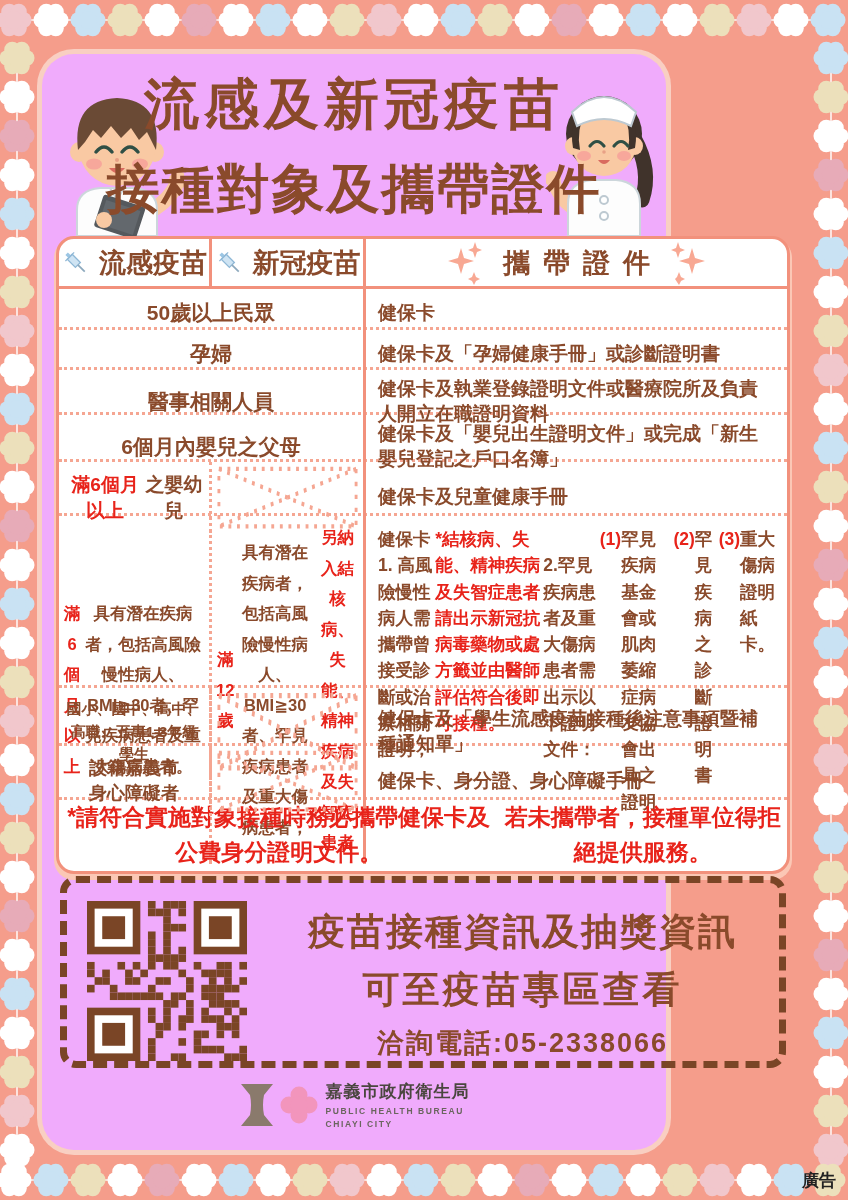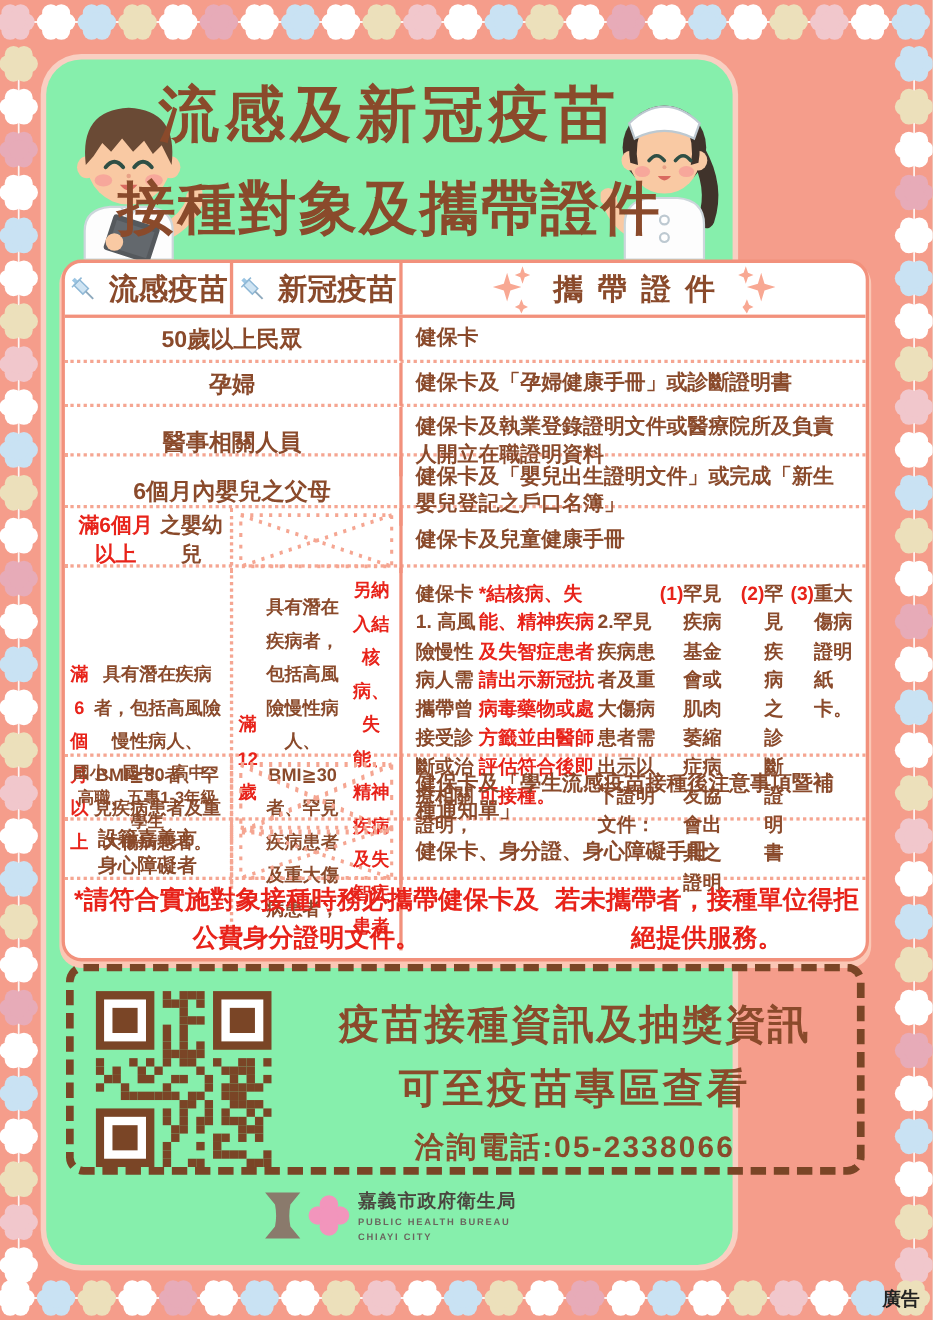--- a/index.html
+++ b/index.html
@@ -4,40 +4,40 @@
 <style>
   :root{
     --bg:#f59d8b; --brown:#8a4a2b; --red:#e8231a;
     --tb:#f2917c; --td:#f5a692; --qr:#7a4526;
     --skin:#f9c9a3; --cheek:#f7a79b;
   }
   *{box-sizing:border-box;margin:0;padding:0}
   body{font-family:"Liberation Sans","DejaVu Sans",sans-serif}
   .page{position:relative;width:848px;height:1200px;background:var(--bg);overflow:hidden}
   #garland{position:absolute;left:0;top:0;width:848px;height:1200px}
-  .card{position:absolute;left:42px;top:54px;width:624px;height:1096px;background:#86efac;
+  .card{position:absolute;left:42px;top:54px;width:624px;height:1096px;background:#f0abfc;
         border-radius:32px;box-shadow:0 0 0 5px #f9cfc2}
   
   .title{position:absolute;left:0;right:0;top:14px;text-align:center;color:var(--brown);font-weight:bold}
   .title-line1{font-size:55px;letter-spacing:5px}
   .title-line2{font-size:53px;letter-spacing:2px;margin-top:12px}
   .doctor{position:absolute;left:10px;top:34px}
   .nurse{position:absolute;right:2px;top:24px}
   
   .vax-table{position:absolute;left:14px;top:182px;width:734px;border:3px solid var(--tb);
              border-radius:18px;background:#fff;overflow:hidden;box-shadow:0 4px 0 2px #fbc7b5}
   .thead{display:grid;grid-template-columns:150px 154px 1fr;height:50px;border-bottom:3px solid var(--tb)}
   .th{display:flex;align-items:center;justify-content:center;gap:8px;font-size:27px;font-weight:bold;color:var(--brown)}
   .th + .th{border-left:3px solid var(--tb)}
   .th .sp{letter-spacing:13px;padding-left:13px}
   .trow{display:grid;grid-template-columns:150px 154px 1fr;border-top:3px dotted var(--td)}
   .trow.first{border-top:none}
   .trow.merged{grid-template-columns:304px 1fr}
   .cell{display:flex;align-items:center;justify-content:center;text-align:center;
-        color:var(--brown);font-weight:bold;padding:4px 6px;font-size:21px}
+        color:var(--brown);font-weight:bold;padding:10px 6px;font-size:21px}
   .cell.docs{justify-content:flex-start;text-align:left;border-left:3px solid var(--tb);
              padding:7px 12px;font-size:19px;line-height:1.3}
   .cell.na{border-left:3px dotted var(--td);position:relative}
   .na-svg{position:absolute;left:5px;top:4px;width:calc(100% - 10px);height:calc(100% - 8px)}
   .pre{white-space:pre-line}
   .red{color:var(--red)}
   .r0{height:38px}.r1{height:40px}.r2{height:45px}.r3{height:47px}
   .r4{height:54px}.r5{height:172px}.r6{height:58px}.r7{height:54px}
   .f-small{font-size:19px;line-height:1.35}
   .f-tiny{font-size:15px;line-height:1.5}

